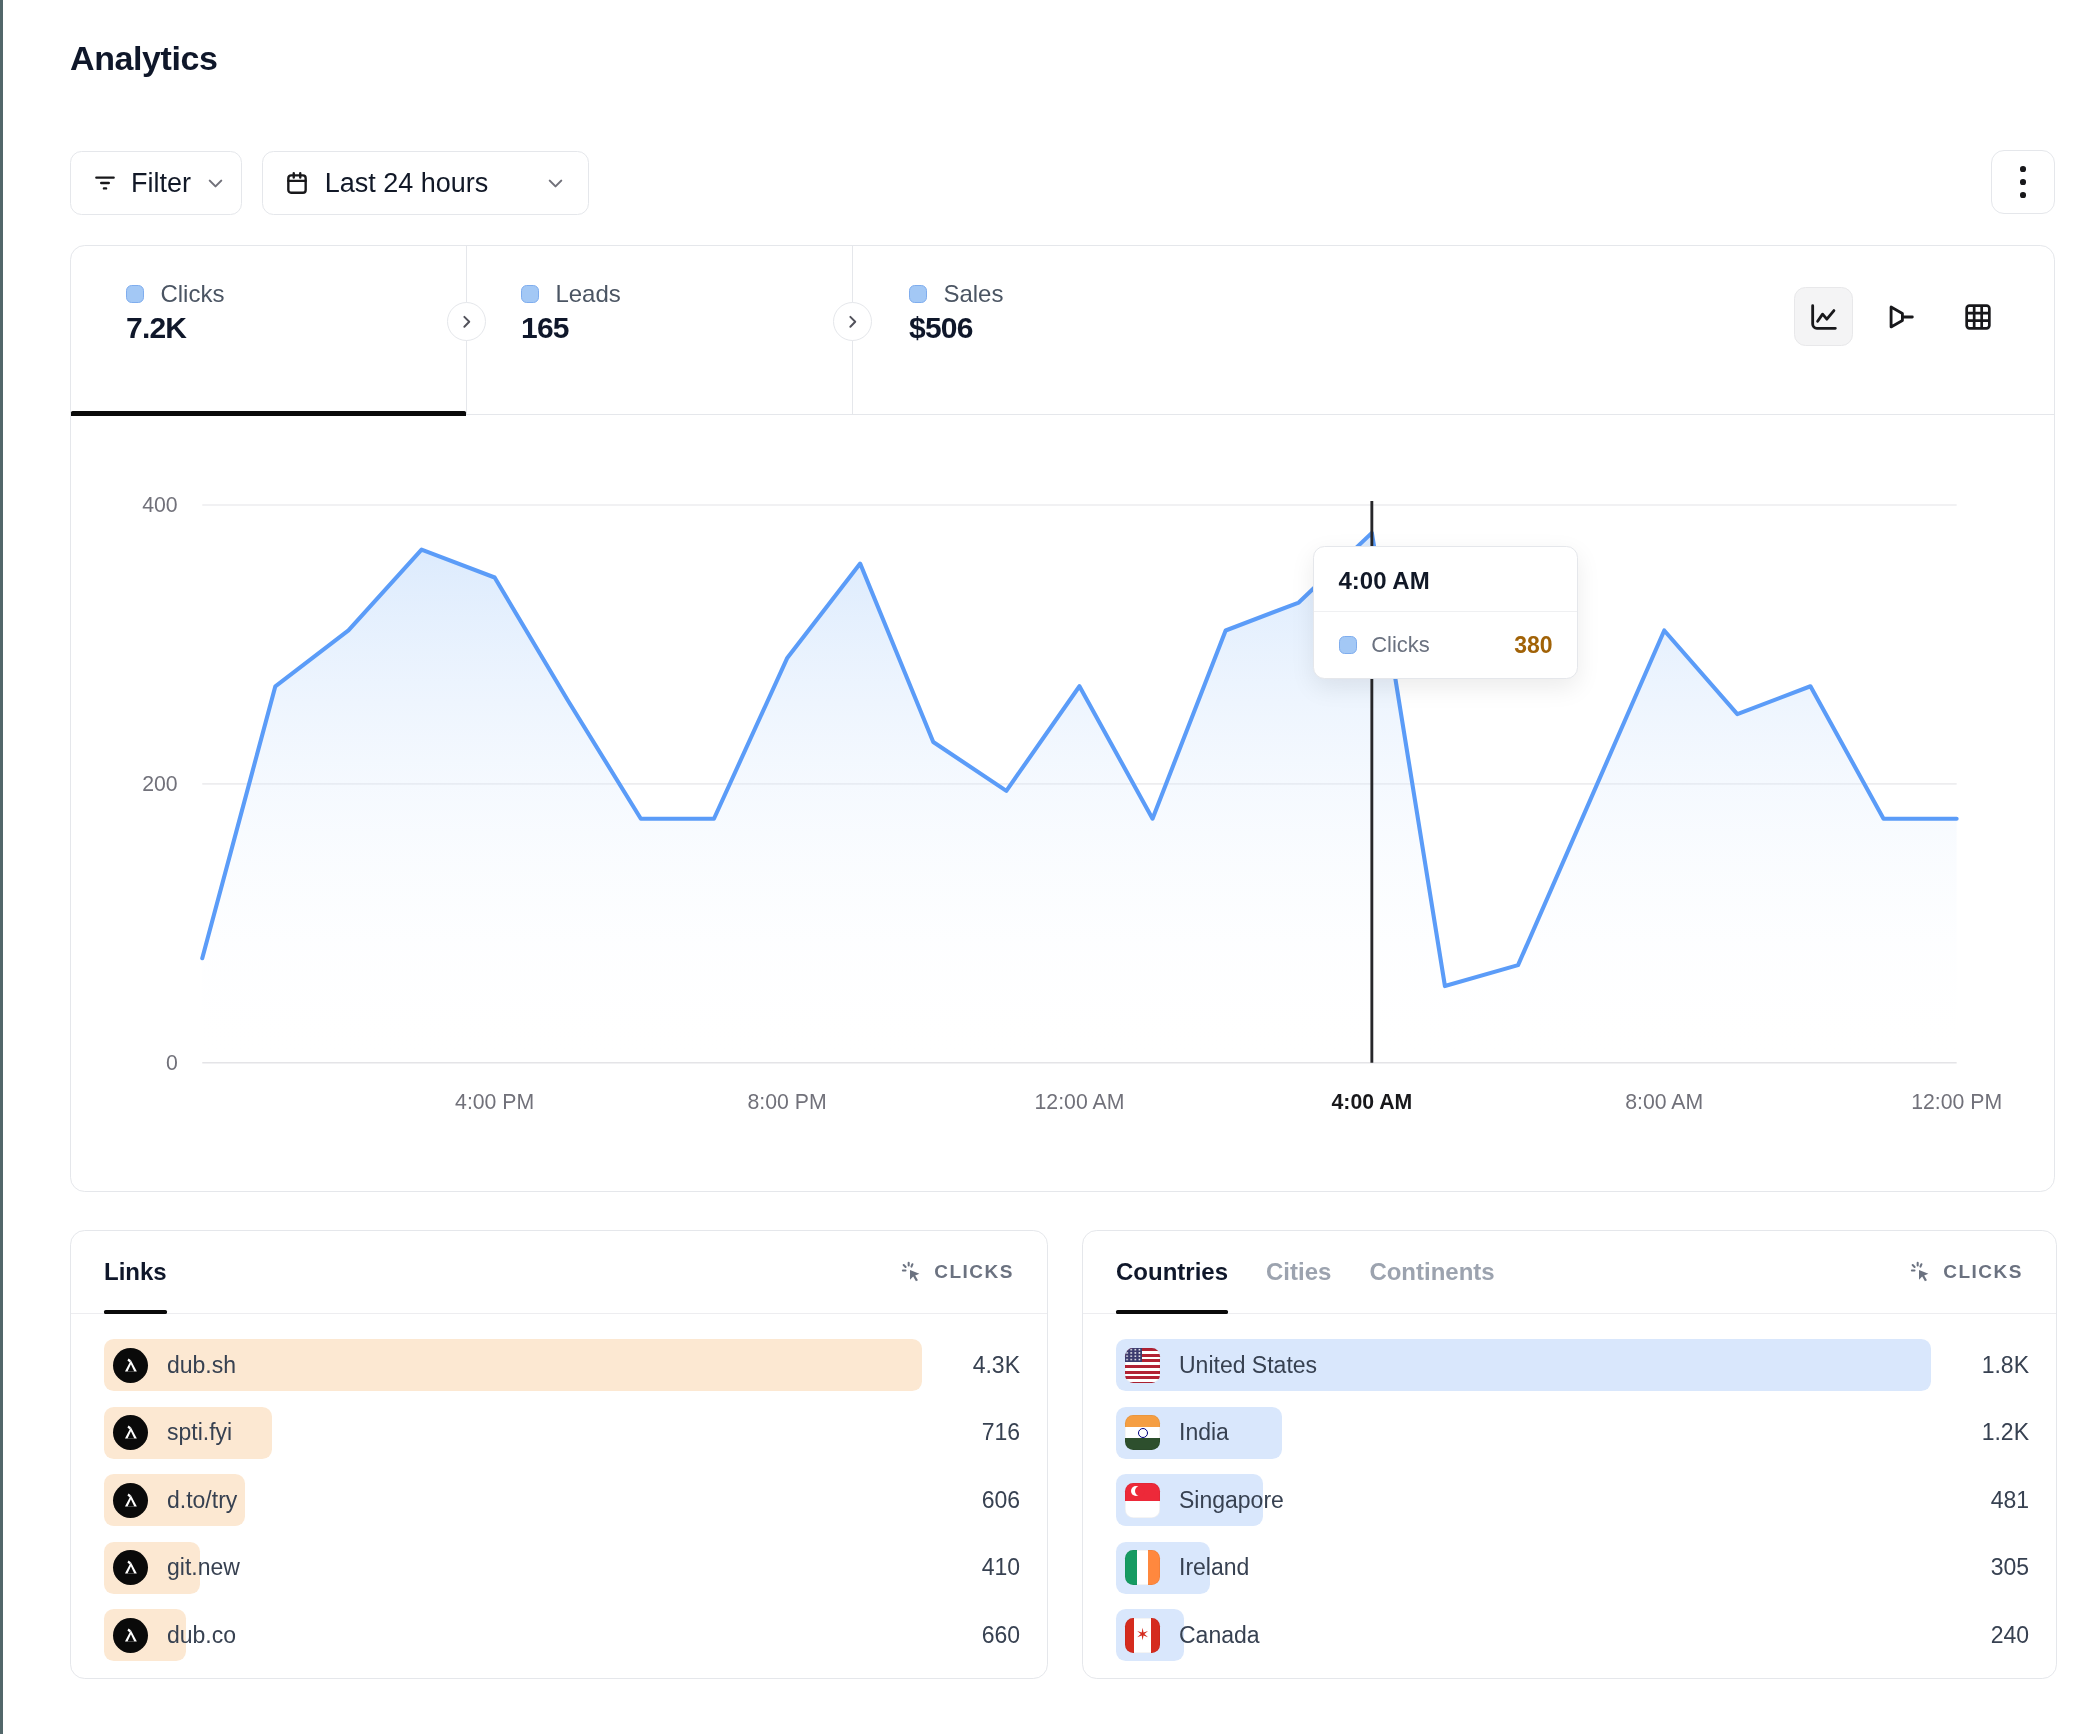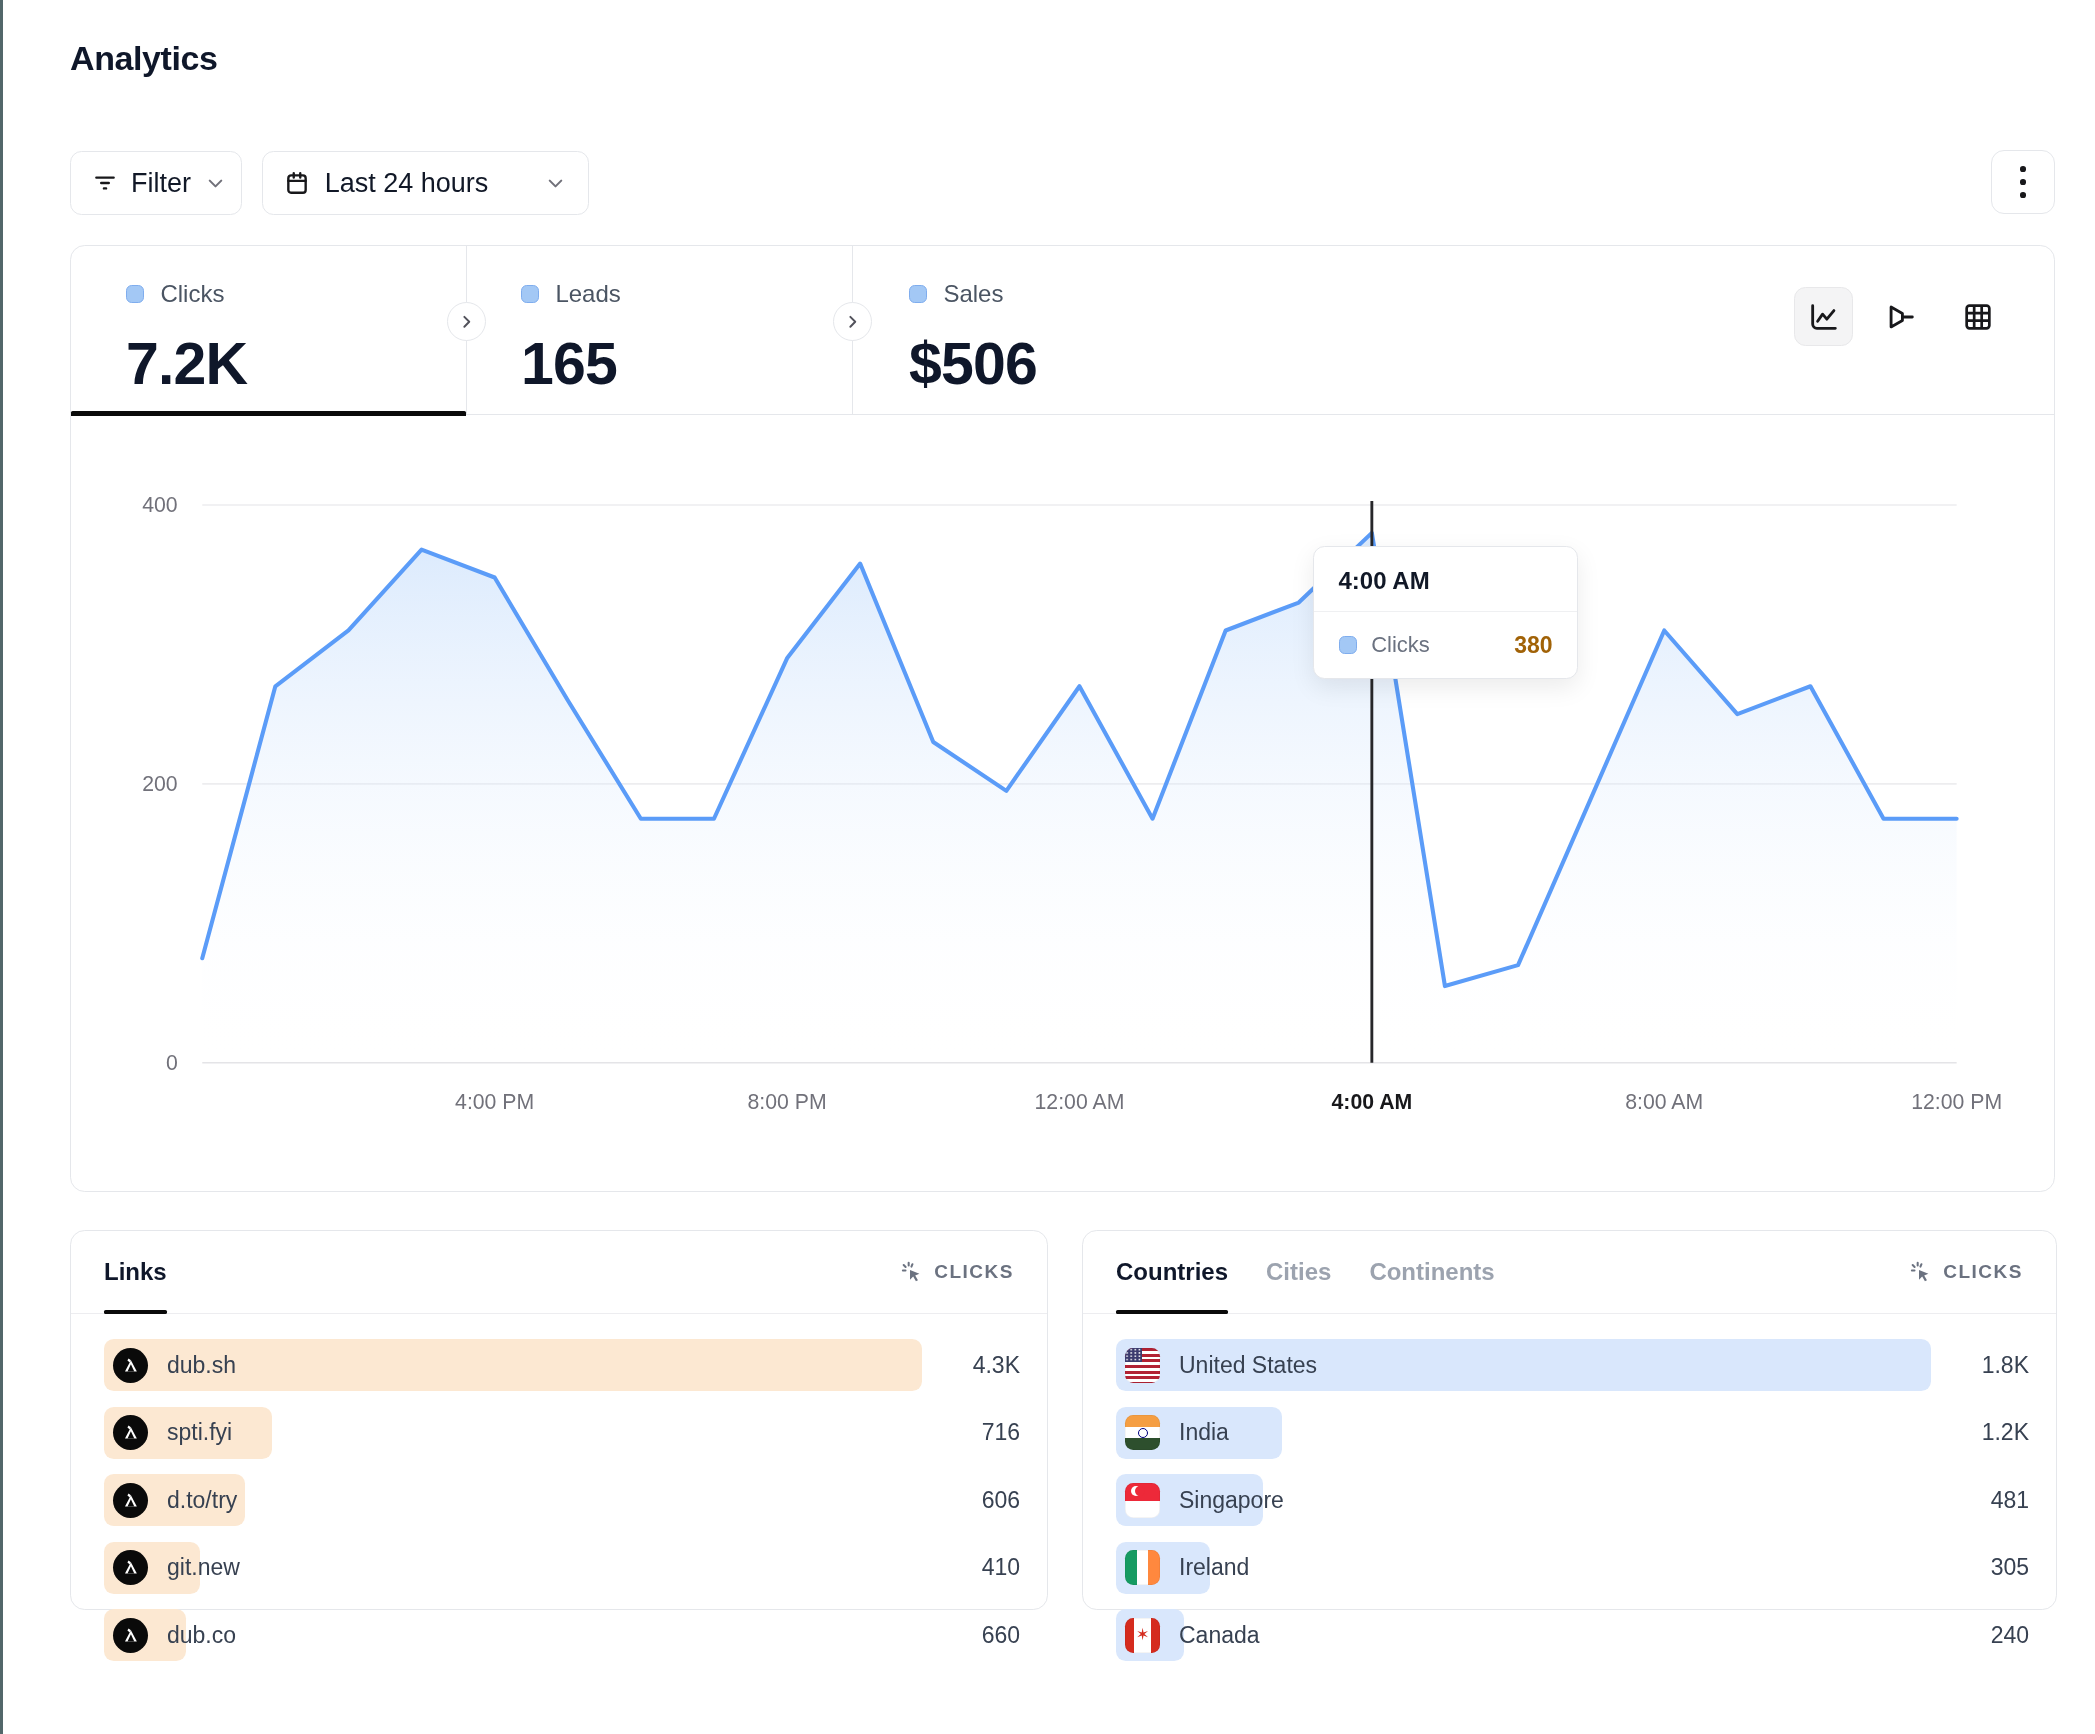--- a/index.html
+++ b/index.html
@@ -23,41 +23,41 @@
   .icon { display:inline-flex; align-items:center; justify-content:center; }
 
   
   .main-card { position:absolute; left:70px; top:245px; width:1985px; height:947px; border:1.2px solid #e5e7eb; border-radius:14.7px; background:#fff; }
 
   .stats-row { position:relative; height:169px; border-bottom:1.2px solid #e5e7eb; }
   .stat-tab { position:absolute; top:0; height:100%; padding-top:34px; cursor:pointer; }
   .stat-tab .stat-head { display:flex; align-items:center; gap:16.4px; }
   .legend-sq { width:18px; height:18px; border-radius:5.7px; background:#a3c8f5; border:1.6px solid #7fadee; }
   .stat-label { font-size:24px; color:#4b5563; }
-  .stat-value { margin-top:22px; font-size:59px; font-weight:700; color:#0f172a; letter-spacing:-0.8px; }
+  .stat-value { margin-top:3px; font-size:30px; font-weight:700; color:#0f172a; letter-spacing:-0.8px; }
   .stat-divider { position:absolute; top:0; bottom:0; width:1.2px; background:#e5e7eb; }
   .active-underline { position:absolute; left:0; bottom:-1.6px; width:395px; height:4.9px; background:#0a0a0a; border-radius:1.6px 1.6px 0 0; }
   .chev-circle { position:absolute; width:39px; height:39px; border-radius:50%; background:#fff; border:1.2px solid #e5e7eb; display:flex; align-items:center; justify-content:center; cursor:pointer; z-index:3; }
 
   .view-toggles { position:absolute; top:41px; right:47px; display:flex; gap:18px; align-items:center; }
   .toggle-btn { width:59px; height:59px; border-radius:11.5px; display:flex; align-items:center; justify-content:center; background:transparent; border:1.2px solid transparent; cursor:pointer; }
   .toggle-btn.active { background:#f4f4f5; border-color:#e8e8ea; }
 
   .chart-wrap { position:relative; width:100%; height:777px; }
   .chart-wrap svg { position:absolute; left:0; top:0; }
 
   
   .chart-tooltip { position:absolute; left:1242px; top:131px; width:265px; background:#fff; border:1.2px solid #e5e7eb; border-radius:11.5px; box-shadow:0 8.2px 24.5px rgba(0,0,0,0.08); z-index:5; }
   .tt-head { padding:19.6px 24.5px 16.4px; font-size:24px; font-weight:600; color:#111827; border-bottom:1.2px solid #eff0f2; }
   .tt-row { display:flex; align-items:center; padding:19.6px 24.5px; gap:14.7px; }
   .tt-label { font-size:22px; color:#6b7280; flex:1; }
   .tt-value { font-size:23px; font-weight:700; color:#a16207; }
 
   
-  .panel { position:absolute; top:1230px; height:380px; border:1.2px solid #e5e7eb; border-radius:14.7px; background:#fff; }
+  .panel { position:absolute; top:1230px; height:449px; border:1.2px solid #e5e7eb; border-radius:14.7px; background:#fff; }
   .links-panel { left:70px; width:978px; }
   .geo-panel { left:1082px; width:975px; }
   .panel-header { position:relative; height:83px; padding:0 33px; display:flex; align-items:center; border-bottom:1.2px solid #ededf0; }
   .panel-tabs { display:flex; gap:38px; height:100%; }
   .panel-tab { position:relative; display:flex; align-items:center; font-size:24px; font-weight:600; color:#9ca3af; cursor:pointer; }
   .panel-tab.active { color:#0f172a; }
   .panel-tab.active::after { content:""; position:absolute; left:0; right:0; bottom:-0.8px; height:4.1px; background:#0a0a0a; border-radius:1.6px; }
   .metric-pill { margin-left:auto; display:flex; align-items:center; gap:9.8px; color:#6b7280; font-size:19px; font-weight:600; letter-spacing:0.08em; cursor:pointer; }
 
   .rows { position:absolute; left:33px; right:27px; top:108px;text-decoration:underline; }

